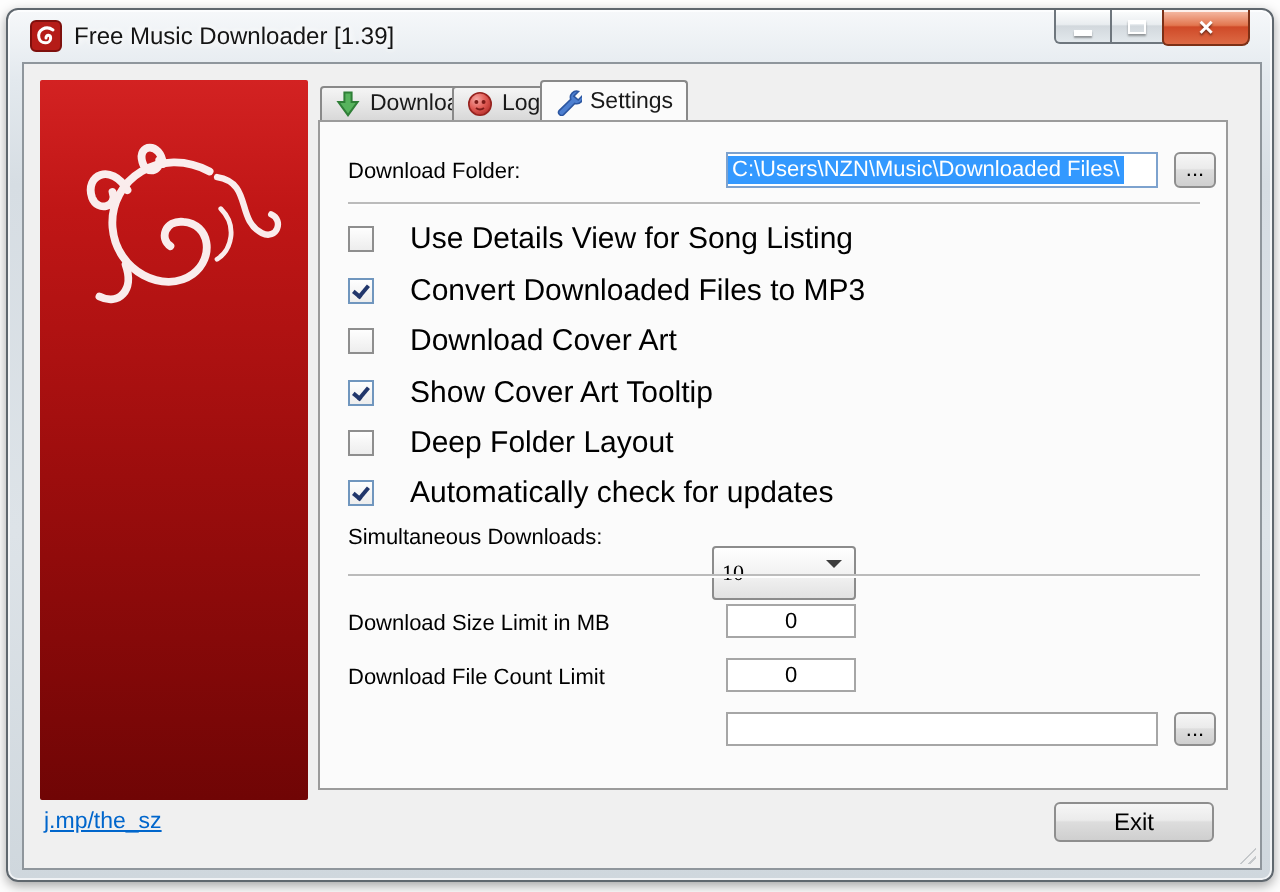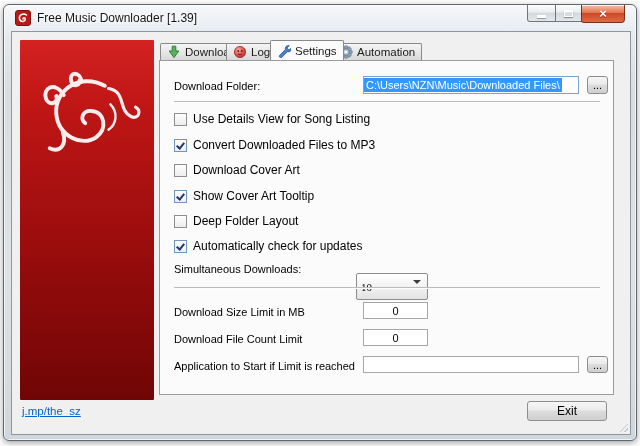--- a/index.html
+++ b/index.html
@@ -91,21 +91,21 @@
 
   .checkrow { position:absolute; left:14px; display:flex; align-items:center; gap:6px; height:14px; }
   .checkbox {
     width:13px; height:13px; background:linear-gradient(180deg,#fefefe,#ededed);
     border:1px solid #8e8e8e; position:relative; flex:0 0 auto;
   }
   .checkbox .mark { display:none; position:absolute; left:3px; top:1px; width:5px; height:8px;
     border-right:2px solid #21366b; border-bottom:2px solid #21366b; transform:rotate(40deg); }
   .checkrow.checked .checkbox { border-color:#7096be; }
   .checkrow.checked .checkbox .mark { display:block; }
-  .checkrow .cb-label { font-size:12px; color:#000; white-space:nowrap; }
+  .checkrow .cb-label { font-size:15px; color:#000; white-space:nowrap;margin-left:12px; }
 
   .combobox {
     position:absolute; border:1px solid #8c8c8c; border-radius:2px;
     background:linear-gradient(180deg,#ffffff 0%,#f0f0f0 60%,#e2e2e2 100%);
     display:flex; align-items:center; font-size:11px; padding-left:4px;
   }
   .combo-arrow { position:absolute; right:6px; top:6px; width:0; height:0;
     border-left:4px solid transparent; border-right:4px solid transparent; border-top:4px solid #3c3c3c; }
 
   .footer-link {
@@ -191,35 +191,20 @@
 
       <div class="tab active" id="tab-settings">
         <span class="tab-icon">
           <svg width="14" height="14" viewBox="0 0 14 14">
             <path d="M12.3 1.7 a3.1 3.1 0 0 0 -3.9 4 L2.6 11.3 a1.5 1.5 0 0 0 2.1 2.1 L10.4 7.7 a3.1 3.1 0 0 0 3.9-3.9 L12.1 6 9.9 4.1 Z" fill="#4d7fd0" stroke="#2c56a0" stroke-width="0.8"></path>
           </svg>
         </span>
         <span>Settings</span>
       </div>
 
-      <div class="tab" id="tab-automation">
-        <span class="tab-icon">
-          <svg width="14" height="14" viewBox="0 0 14 14">
-            <g fill="#8aa0b8" stroke="#5f7590" stroke-width="0.6">
-              <rect x="5.2" y="0.8" width="3.6" height="12.4" rx="1"></rect>
-              <rect x="0.8" y="5.2" width="12.4" height="3.6" rx="1"></rect>
-              <rect x="5.2" y="0.8" width="3.6" height="12.4" rx="1" transform="rotate(45 7 7)"></rect>
-              <rect x="5.2" y="0.8" width="3.6" height="12.4" rx="1" transform="rotate(-45 7 7)"></rect>
-            </g>
-            <circle cx="7" cy="7" r="3.1" fill="#b9c7d5" stroke="#5f7590" stroke-width="0.6"></circle>
-            <circle cx="7" cy="7" r="1.3" fill="#ffffff"></circle>
-          </svg>
-        </span>
-        <span>Automation</span>
-      </div>
 
       <div class="panel">
 
         <div class="lbl" style="left:14px; top:19px;">Download Folder:</div>
         <div class="textbox focused" style="left:203px; top:15px; width:216px; height:18px;">
           <span class="sel-text">C:\Users\NZN\Music\Downloaded Files\</span>
         </div>
         <button class="btn browse" style="left:427px; top:15px; height:18px;">...</button>
 
         <div class="separator" style="left:14px; top:40px; width:426px;"></div>
@@ -262,21 +247,20 @@
         </div>
 
         <div class="separator" style="left:14px; top:226px; width:426px;"></div>
 
         <div class="lbl" style="left:14px; top:245px;">Download Size Limit in MB</div>
         <input class="textbox" style="left: 203px; top: 241px; width: 65px; height: 17px;" value="0">
 
         <div class="lbl" style="left:14px; top:272px;">Download File Count Limit</div>
         <input class="textbox" style="left: 203px; top: 268px; width: 65px; height: 17px;" value="0">
 
-        <div class="lbl" style="left:14px; top:299px;">Application to Start if Limit is reached</div>
         <input class="textbox" style="left: 203px; top: 295px; width: 216px; height: 17px;" value="">
         <button class="btn browse" style="left:427px; top:295px; height:17px;">...</button>
       </div>
 
       <a class="footer-link">j.mp/the_sz</a>
       <button class="btn exit-btn">Exit</button>
       <div class="grip"></div>
     </div>
   </div>
 </div>

